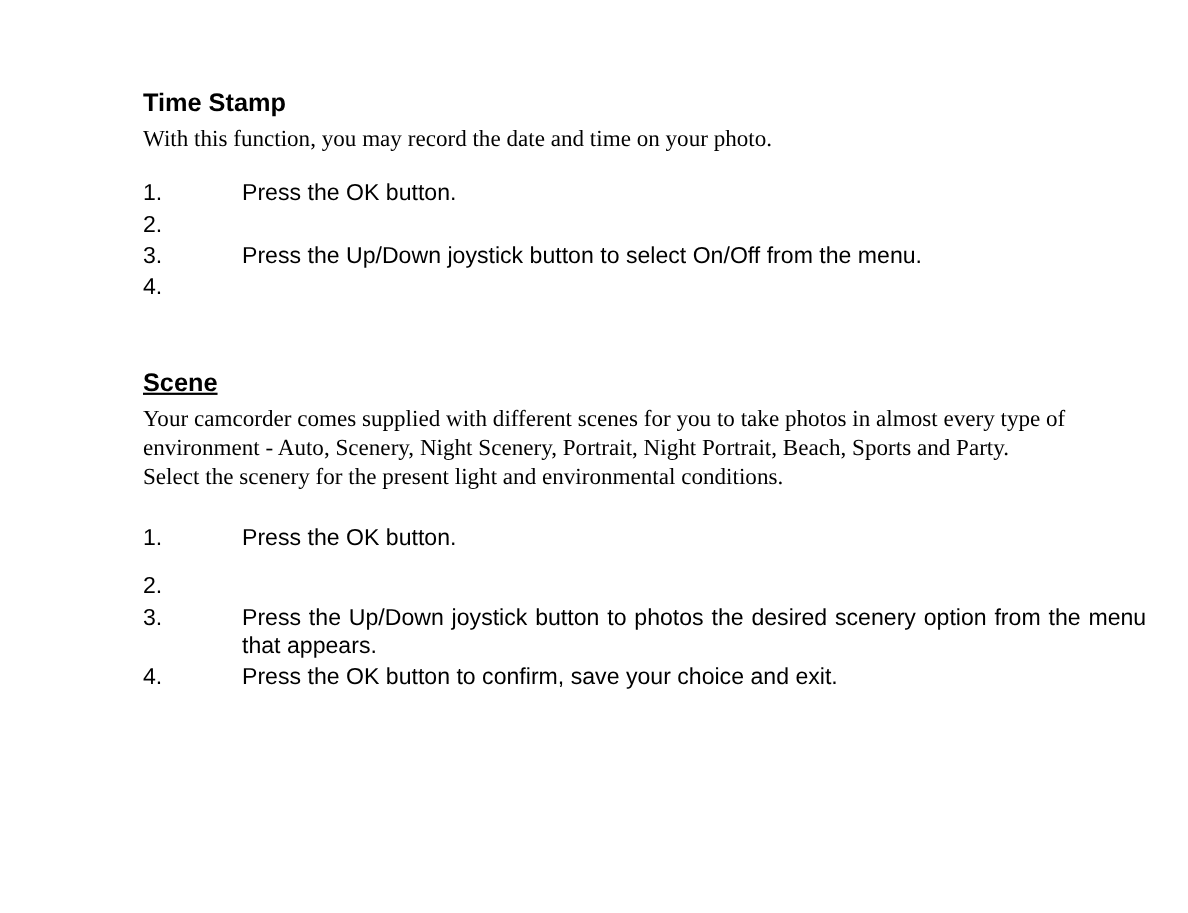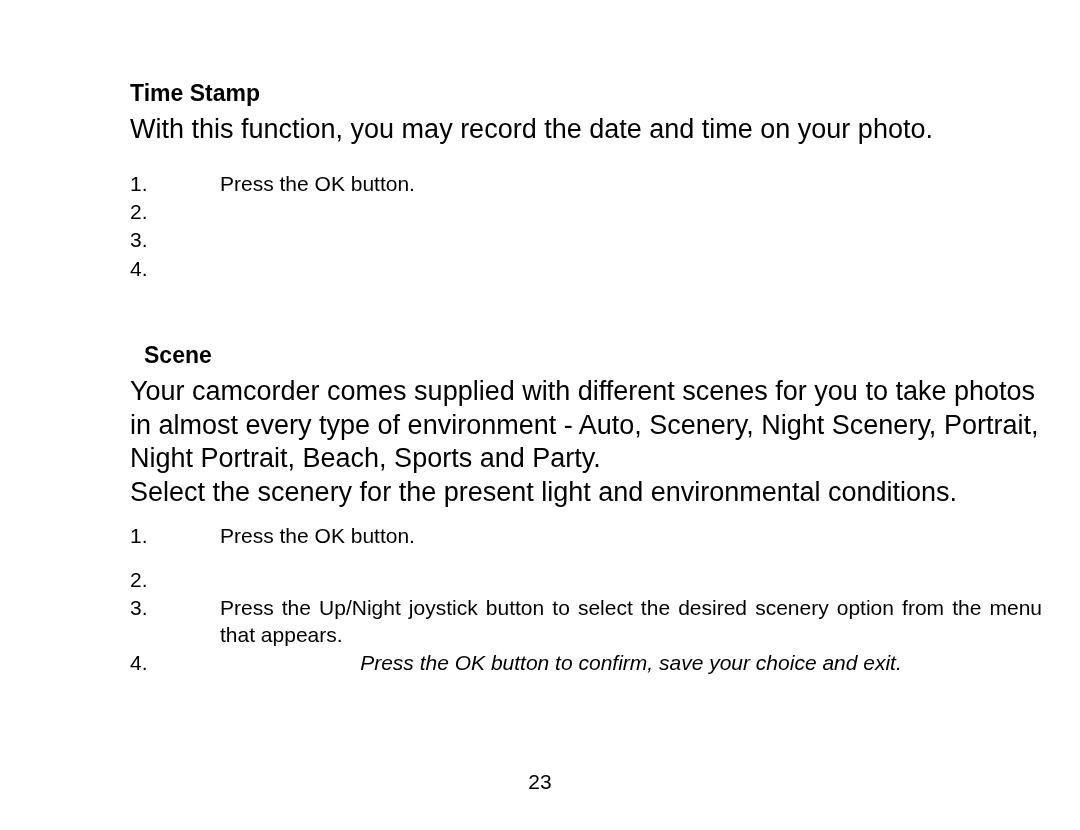--- a/index.html
+++ b/index.html
@@ -17,23 +17,24 @@
     height: 830px;
     box-sizing: border-box;
     padding: 80px 38px 40px 130px;
   }
   .section-heading {
     font-size: 23px;
     font-weight: bold;
     margin: 0 0 6px 0;
   }
   .body-text {
-    font-size: 27px;
+    font-size: 21px;
     line-height: 1.25;
     margin: 0 0 24px 0;
+    font-family: Liberation Serif, serif;
   }
   .ol {
     margin: 0 0 40px 0;
     padding: 0;
   }
   .li {
     display: flex;
     font-size: 21px;
     line-height: 1.25;
     margin-bottom: 2px;
@@ -67,67 +68,67 @@
   .page-number {
     position: absolute;
     bottom: 36px;
     left: 0;
     width: 100%;
     text-align: center;
     font-size: 21px;
   }
   
   .heading-scene {
-    margin-left: 14px;
     margin-top: 60px;
+    text-decoration: underline;
   }
   .intro-scene {
-    margin-bottom: 13px;
+    margin-bottom: 30px;
   }
 </style>
 </head>
 <body>
 
 <div class="page">
 
   <h2 class="section-heading">Time Stamp</h2>
   <p class="body-text">With this function, you may record the date and time on your photo.</p>
 
   <div class="ol">
     <div class="li">
       <span class="li-num">1.</span>
       <span class="li-body">Press the OK button.</span>
     </div>
     <div class="li">
       <span class="li-num">2.</span>
     </div>
     <div class="li">
       <span class="li-num">3.</span>
+      <span class="li-body">Press the Up/Down joystick button to select On/Off from the menu.</span>
     </div>
     <div class="li">
       <span class="li-num">4.</span>
     </div>
   </div>
 
   <h2 class="section-heading heading-scene">Scene</h2>
   <p class="body-text" style="margin-bottom:0;">Your camcorder comes supplied  with different scenes for you to take photos in almost every type of environment - Auto, Scenery, Night Scenery, Portrait, Night Portrait, Beach, Sports and Party.</p>
   <p class="body-text intro-scene">Select the scenery for the present light and environmental conditions.</p>
 
   <div class="ol justify">
     <div class="li" style="margin-bottom:18px;">
       <span class="li-num">1.</span>
       <span class="li-body" style="text-align:left;">Press the OK button.</span>
     </div>
     <div class="li">
       <span class="li-num">2.</span>
     </div>
     <div class="li">
       <span class="li-num">3.</span>
-      <span class="li-body">Press the Up/Night joystick button to select the desired scenery option from the menu that appears.</span>
+      <span class="li-body">Press the Up/Down joystick button to photos the desired scenery option from the menu that appears.</span>
     </div>
     <div class="li">
       <span class="li-num">4.</span>
-      <span class="li-body" style="text-align:center;font-style:italic;">Press the OK button to confirm, save your choice and exit.</span>
+      <span class="li-body" style="text-align:left;">Press the OK button to confirm, save your choice and exit.</span>
     </div>
   </div>
 
-  <div class="page-number">23</div>
 </div>
 
 </body></html>

